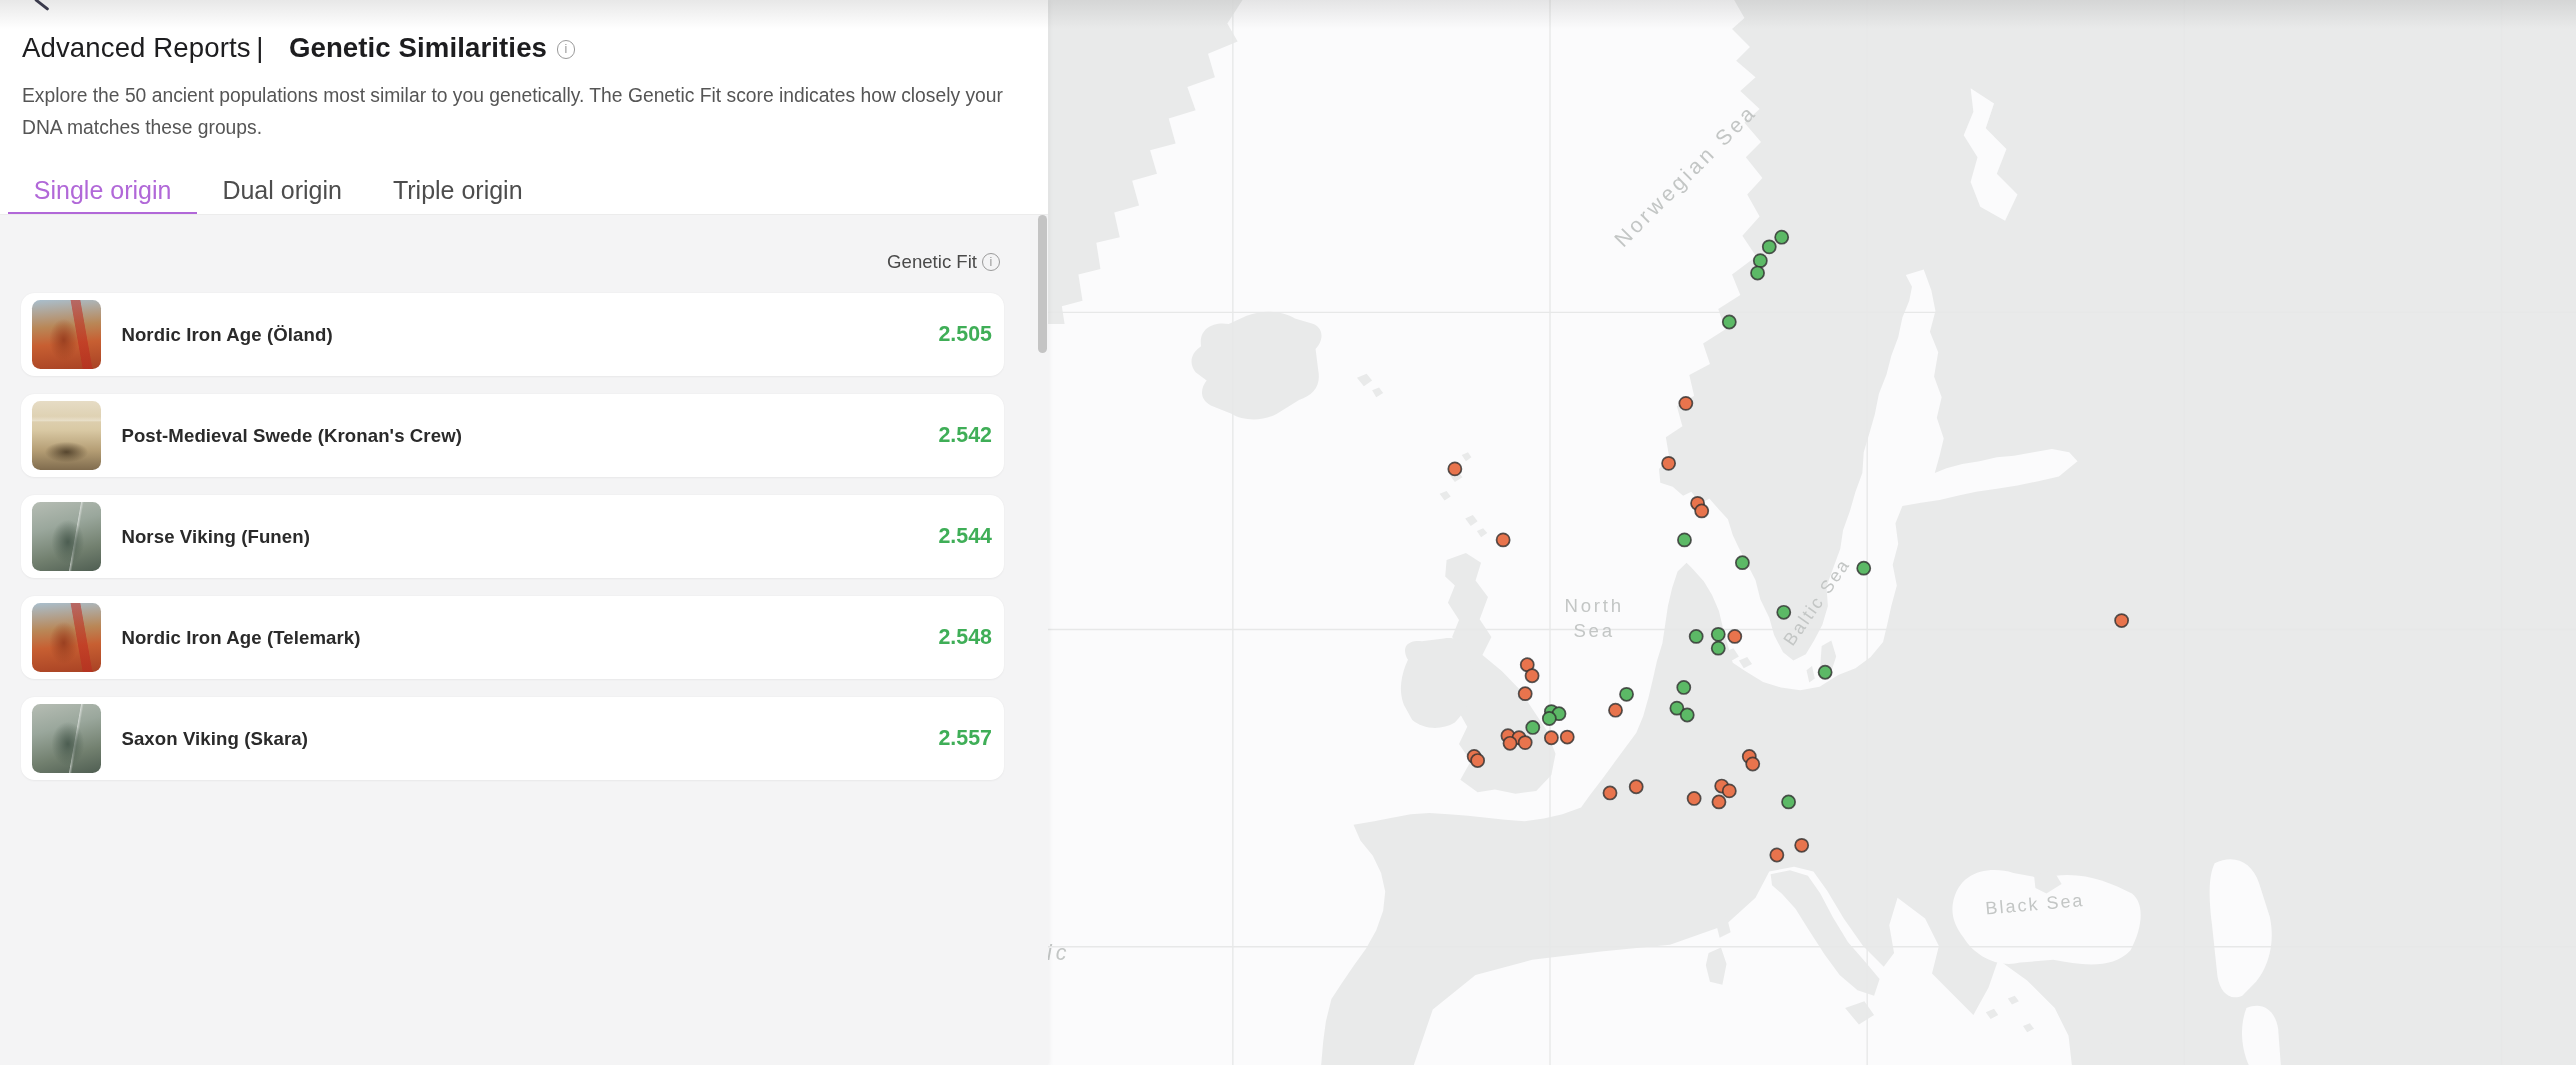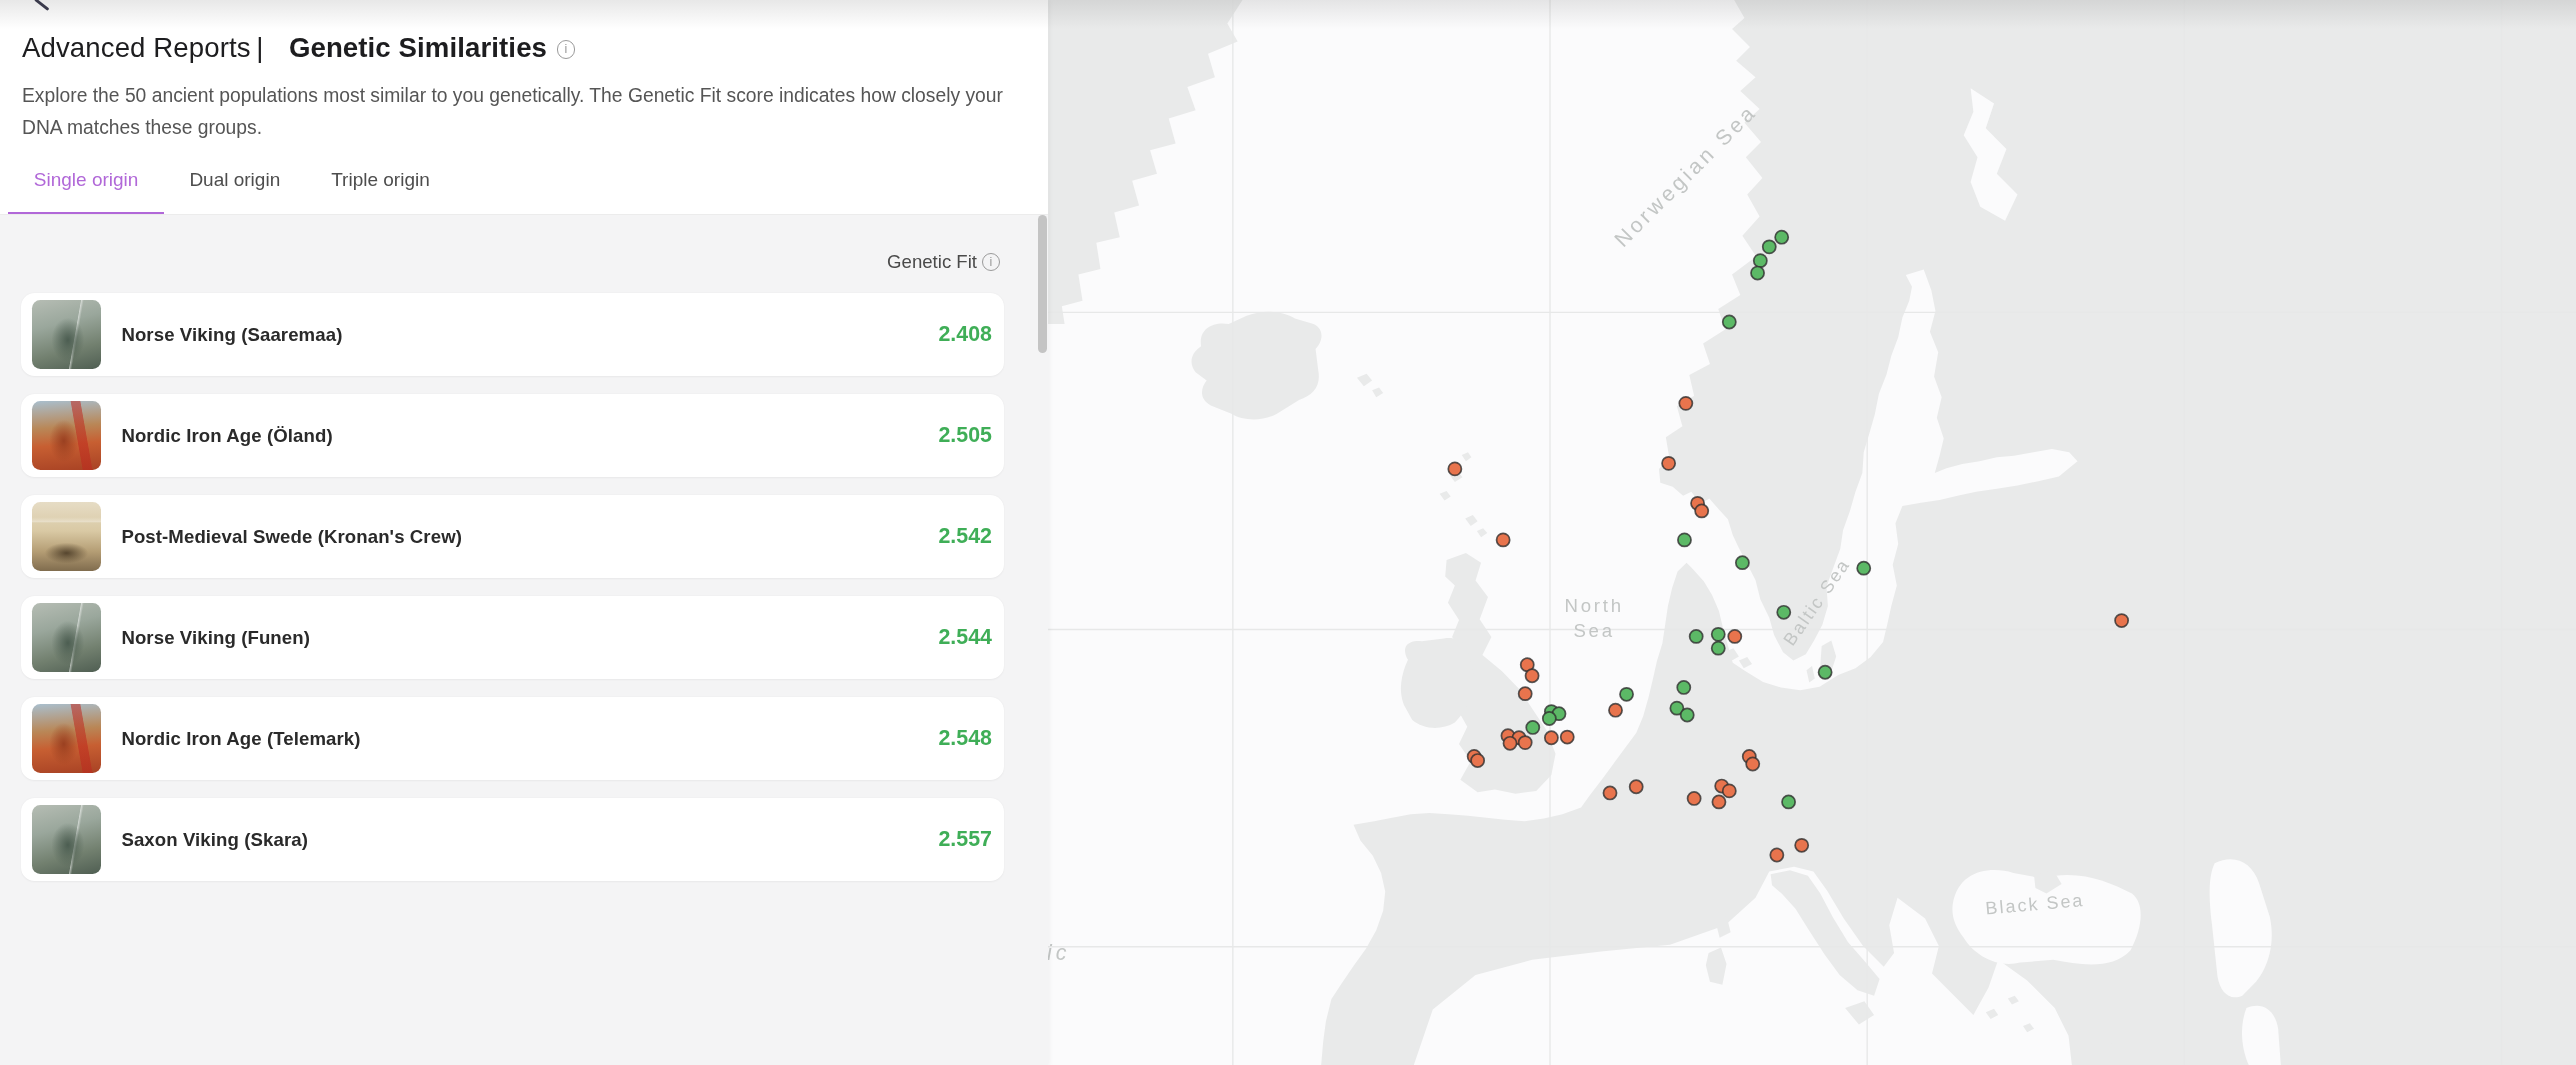--- a/index.html
+++ b/index.html
@@ -21,22 +21,22 @@
                 letter-spacing:0.1px; white-space:nowrap; }
   #page-title .t-sep  { color:#1d1d1f; font-weight:400; padding:0 5.5px; }
   #page-title .t-bold { font-weight:700;margin-left:20px; }
   .info-icon { display:inline-block; width:18.6px; height:18.6px; border:1.4px solid #9a9a9a;
                border-radius:50%; color:#9a9a9a; font-size:12.4px; line-height:16.5px;
                text-align:center; font-style:normal; vertical-align:4.1px; margin-left:9.7px; }
   #page-desc { position:absolute; left:22px; top:80px; font-size:19.3px; line-height:32px;
                color:#555; }
 
   #tabs { position:absolute; left:8.3px; bottom:0; display:flex; }
-  .tab { padding:0 25.5px; height:46px; display:flex; align-items:flex-start;
-         font-size:19px; color:#4d4d4d; cursor:pointer; border-bottom:3.4px solid transparent;margin-top:8px; }
+  .tab { padding:0 25.5px; height:46px; display:flex; align-items:center;
+         font-size:25px; color:#4d4d4d; cursor:pointer; border-bottom:3.4px solid transparent;margin-top:8px; }
   .tab.active { color:var(--accent-purple); border-bottom-color:var(--accent-purple); }
   #tabs-underline-track { position:absolute; left:0; bottom:0; width:1048px; height:0.7px; background:#ececec; }
 
   #panel-list { position:absolute; left:0; top:215px; width:1048px; height:851px;
                 background:var(--panel-bg); }
   #fit-header { position:absolute; right:48px; top:36px; display:flex; align-items:center; gap:5px; }
   #fit-header .fit-label { font-size:18.6px; color:#4a4a4a; }
   #fit-header .info-icon { width:18px; height:18px; line-height:16px; margin-left:0; vertical-align:0; }
 
   #rows { position:absolute; left:21.4px; top:78px; width:983px; }
@@ -230,25 +230,20 @@
       <div id="tabs-underline-track"></div>
     </div>
 
     <div id="panel-list">
       <div id="fit-header">
         <span class="fit-label">Genetic Fit</span>
         <i class="info-icon">i</i>
       </div>
       <div id="rows">
           <div class="row-card">
-    <div class="thumb thumb-norse-viking"></div>
-    <span class="row-name">Norse Viking (Saaremaa)</span>
-    <span class="row-score">2.408</span>
-  </div>
-          <div class="row-card">
     <div class="thumb thumb-nordic-iron-age"></div>
     <span class="row-name">Nordic Iron Age (Öland)</span>
     <span class="row-score">2.505</span>
   </div>
           <div class="row-card">
     <div class="thumb thumb-swede-ship"></div>
     <span class="row-name">Post-Medieval Swede (Kronan's Crew)</span>
     <span class="row-score">2.542</span>
   </div>
           <div class="row-card">

